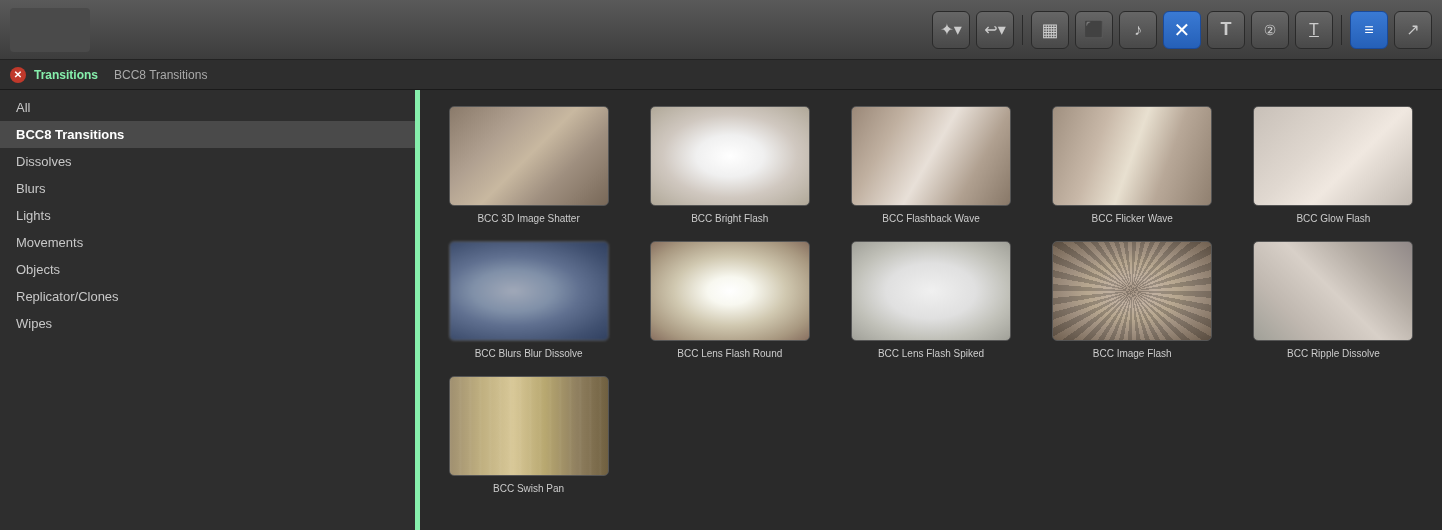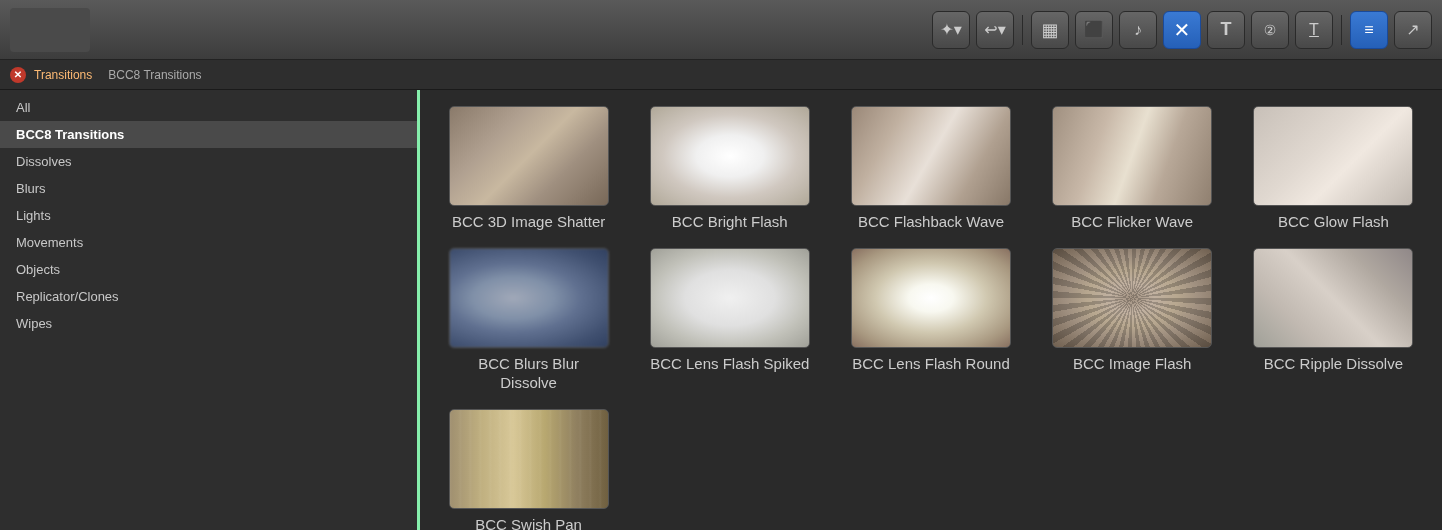--- a/index.html
+++ b/index.html
@@ -79,36 +79,36 @@
       justify-content: center;
       color: white;
       font-size: 10px;
       font-weight: bold;
     }
     .breadcrumb-text {
       color: #aaa;
       font-size: 12px;
     }
     .breadcrumb-text.active {
-      color: #fdba74;
-      font-weight: normal;
+      color: #86efac;
+      font-weight: bold;
     }
 
     
     .main {
       display: flex;
       height: calc(530px - 60px - 30px);
     }
 
     
     .sidebar {
       width: 420px;
       min-width: 420px;
       background: #2e2e2e;
-      border-right: 3px solid #86efac;
+      border-right: 5px solid #86efac;
       overflow-y: auto;
       padding: 4px 0;
     }
     .sidebar-item {
       padding: 6px 16px;
       font-size: 13px;
       color: #c8c8c8;
       cursor: pointer;
       border-radius: 0;
     }
@@ -139,21 +139,21 @@
     }
     .thumbnail {
       width: 160px;
       height: 100px;
       border-radius: 5px;
       overflow: hidden;
       border: 1px solid #555;
       position: relative;
     }
     .grid-label {
-      font-size: 15px;
+      font-size: 10px;
       color: #ccc;
       text-align: center;
       line-height: 1.3;
       max-width: 160px;
     }
 
     
     .thumb-3d-image-shatter {
       background: linear-gradient(135deg, #8a7a6a 0%, #b0a090 30%, #c8b8a0 50%, #a09080 70%, #786858 100%);
     }
@@ -302,26 +302,26 @@
         </div>
         <div class="grid-item">
           <div class="thumbnail thumb-glow-flash"></div>
           <div class="grid-label">BCC Glow Flash</div>
         </div>
         <div class="grid-item">
           <div class="thumbnail thumb-lens-blur"></div>
           <div class="grid-label">BCC Blurs Blur Dissolve</div>
         </div>
         <div class="grid-item">
+          <div class="thumbnail thumb-lens-flash-round"></div>
+          <div class="grid-label">BCC Lens Flash Round</div>
+        </div>
+        <div class="grid-item">
           <div class="thumbnail thumb-lens-flash-spiked"></div>
           <div class="grid-label">BCC Lens Flash Spiked</div>
-        </div>
-        <div class="grid-item">
-          <div class="thumbnail thumb-lens-flash-round"></div>
-          <div class="grid-label">BCC Lens Flash Round</div>
         </div>
         <div class="grid-item">
           <div class="thumbnail thumb-rays-flash"></div>
           <div class="grid-label">BCC Image Flash</div>
         </div>
         <div class="grid-item">
           <div class="thumbnail thumb-ripple-dissolve"></div>
           <div class="grid-label">BCC Ripple Dissolve</div>
         </div>
         <div class="grid-item">

